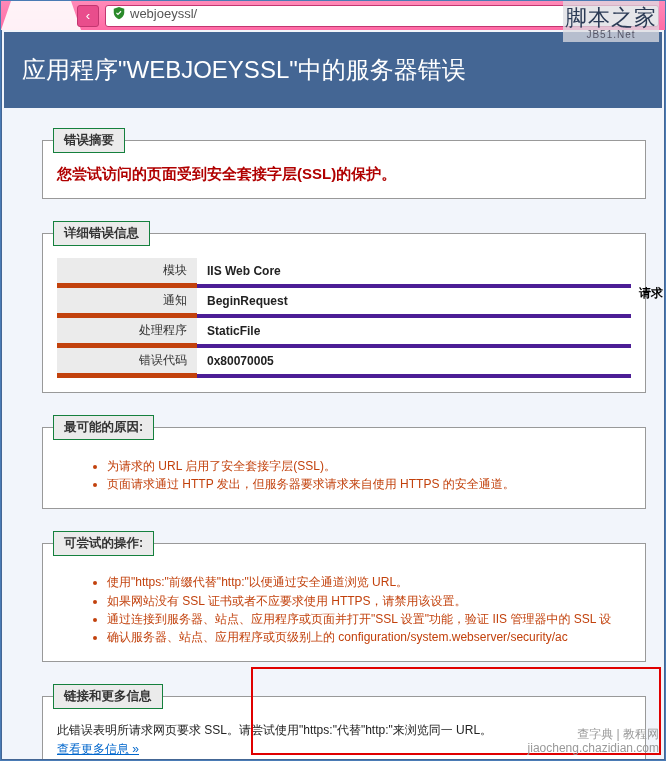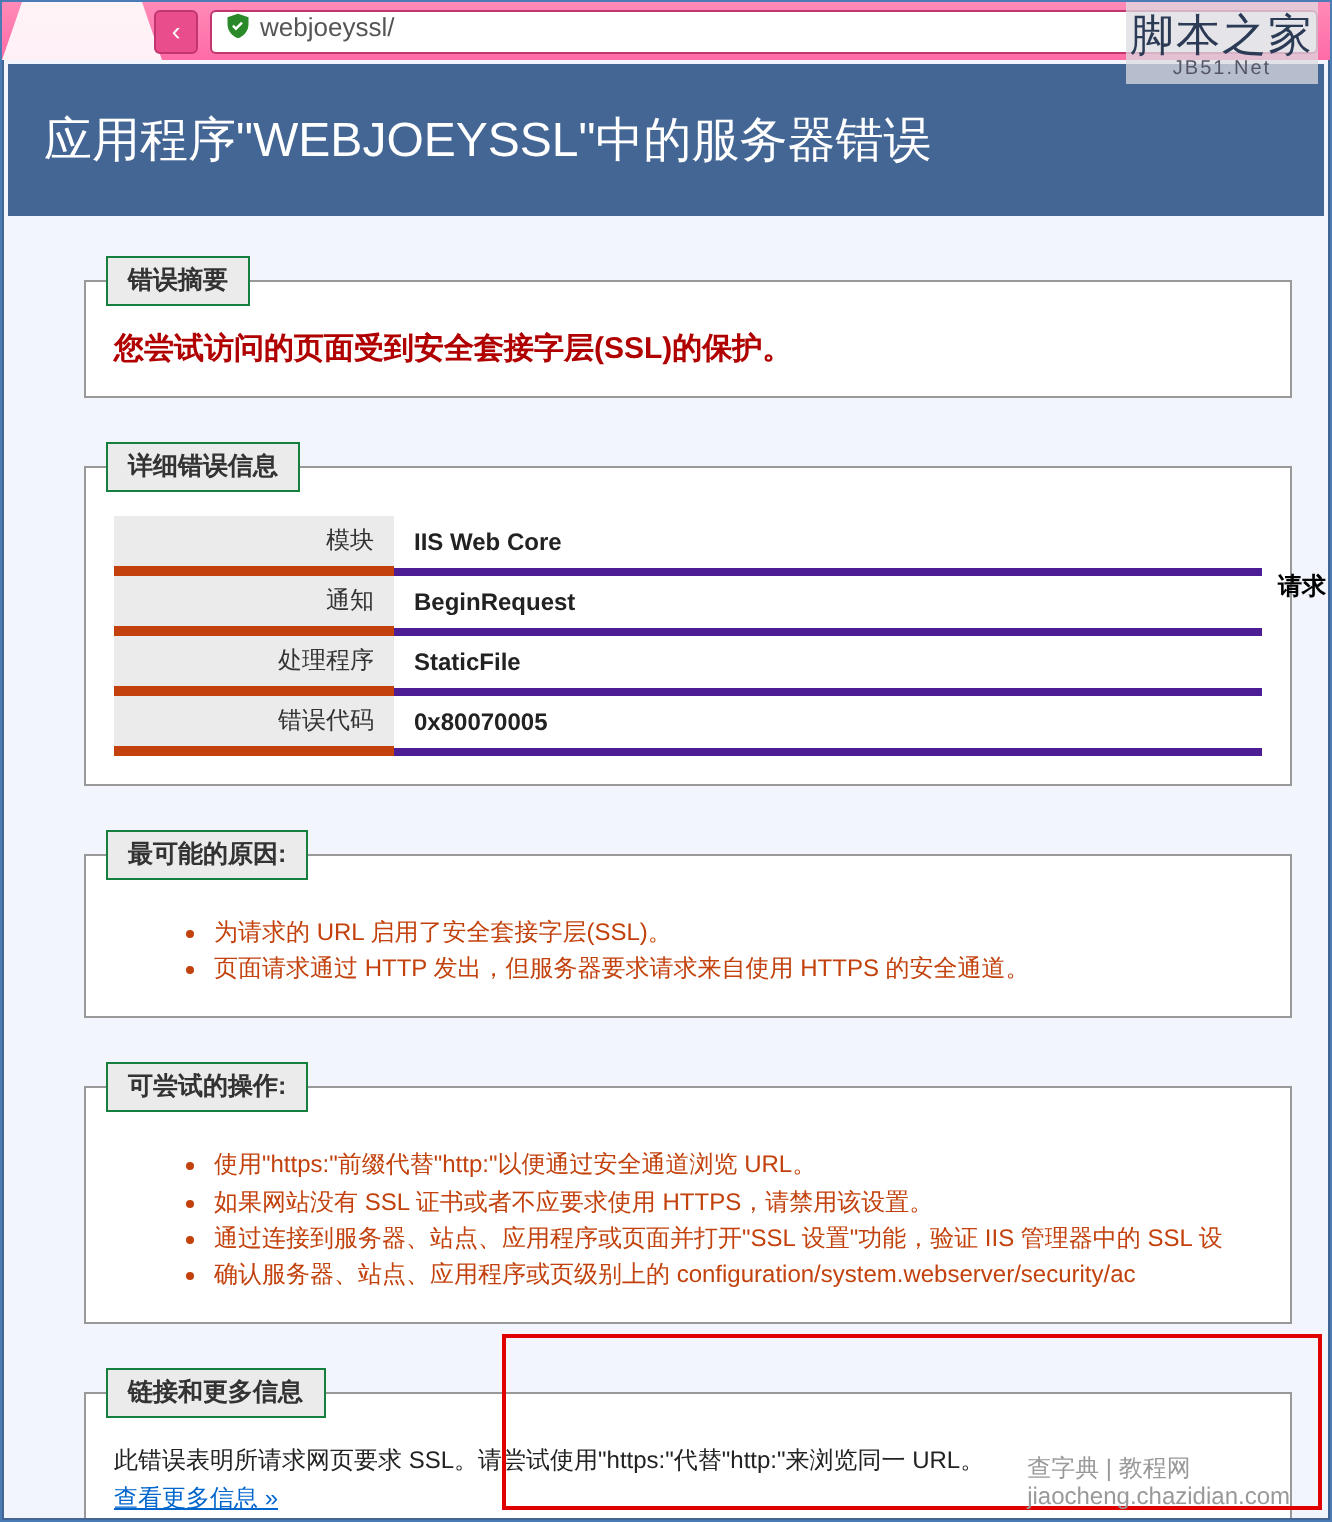--- a/index.html
+++ b/index.html
@@ -128,22 +128,22 @@
     position: absolute;
     border: 2px solid #e00000;
     left: 250px; top: 666px;
     width: 410px; height: 88px;
     pointer-events: none;
     z-index: 4;
   }
   .more-info { font-size: 12px; color:#222; line-height:1.6; }
   .more-link { color: #0066cc; text-decoration: underline; }
   .footer-mark {
-    position:absolute; right:20px; bottom:4px;
-    color:#999; font-size:12px; 
+    position:absolute; right:6px; bottom:4px;
+    color:#999; font-size:12px; text-align:right;
     line-height:1.15;
     z-index:6;
   }
 </style>
 </head>
 <body>
 
 <div class="browser-bar">
   <div class="tab-shape"></div>
   <div class="back-btn">

